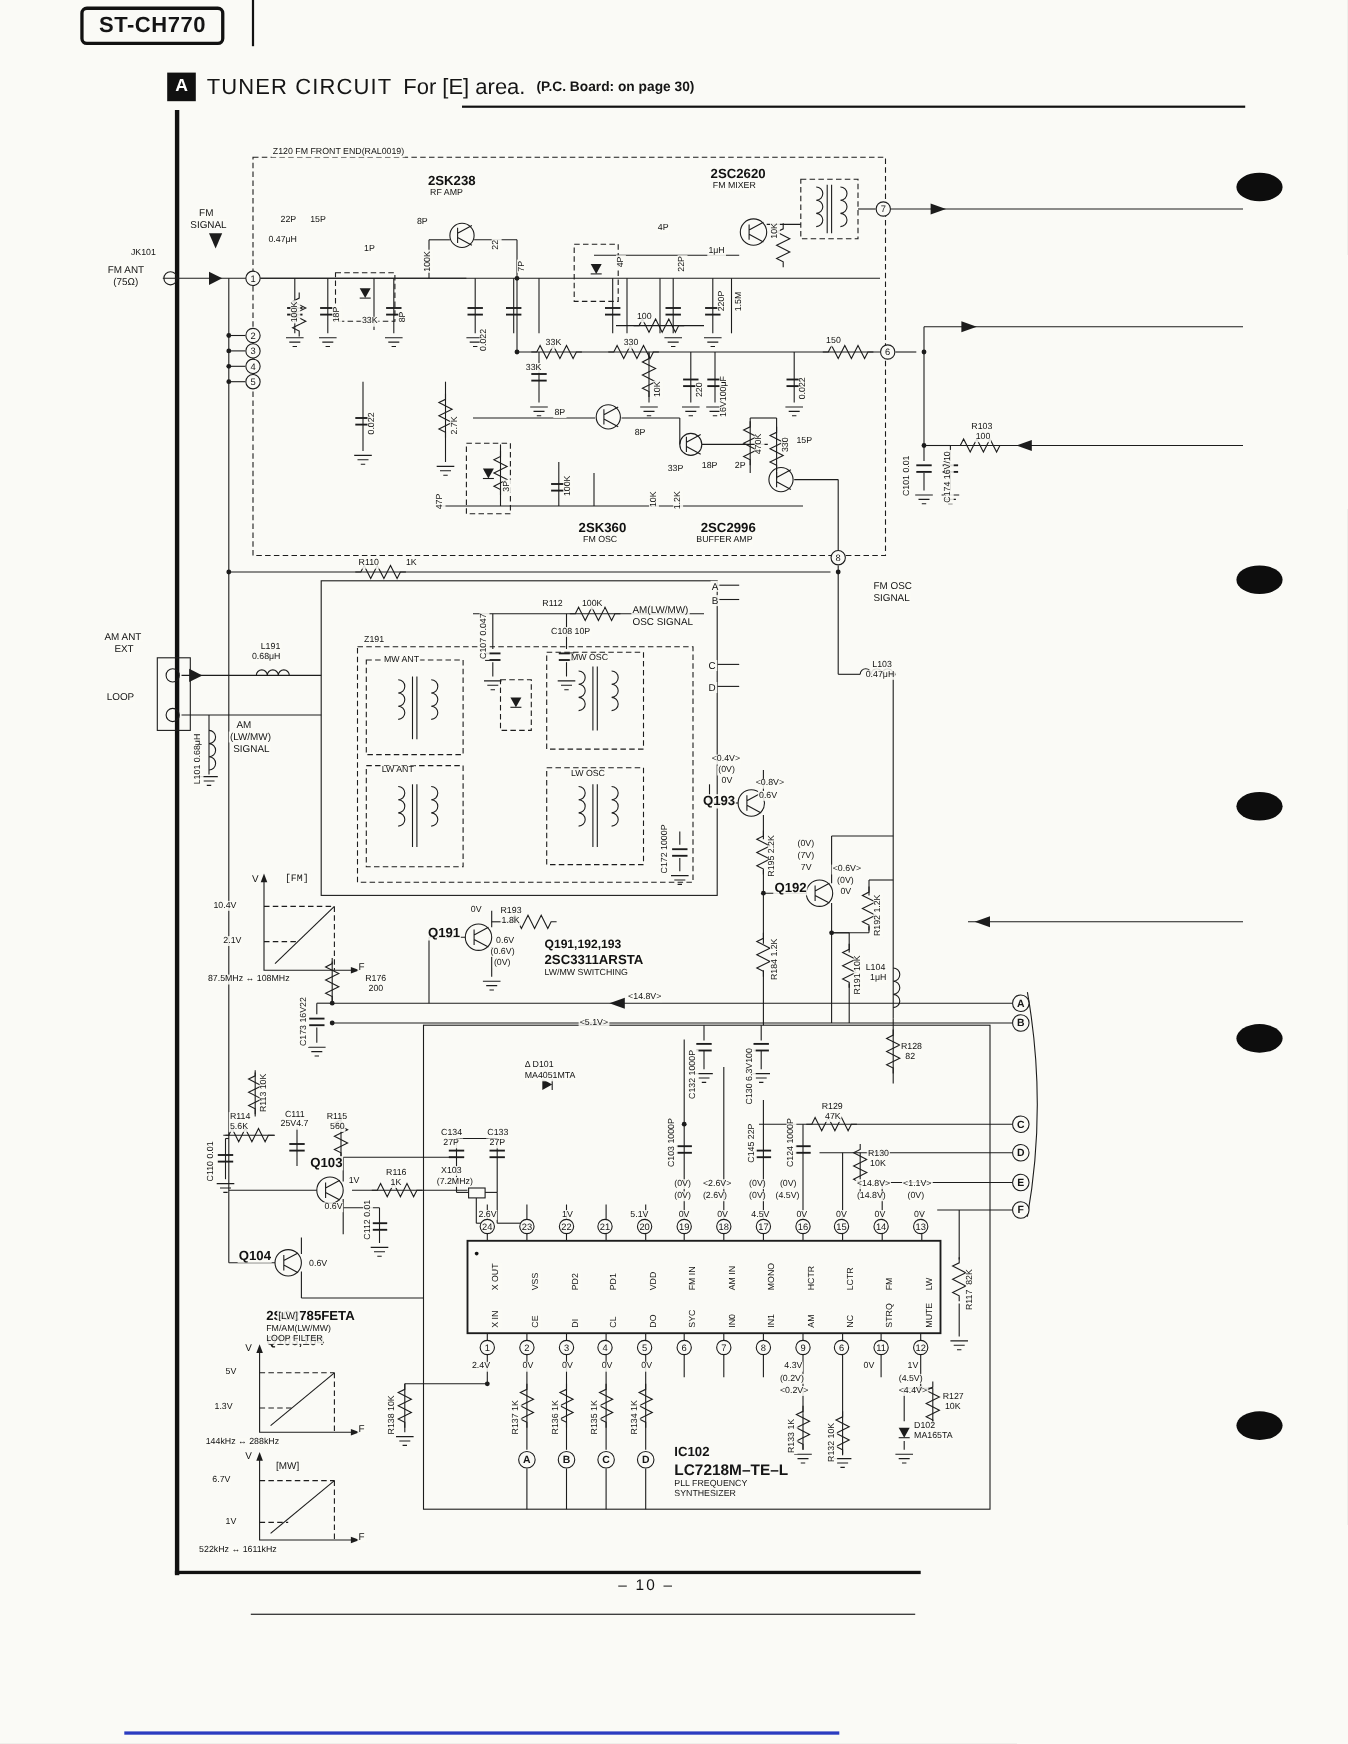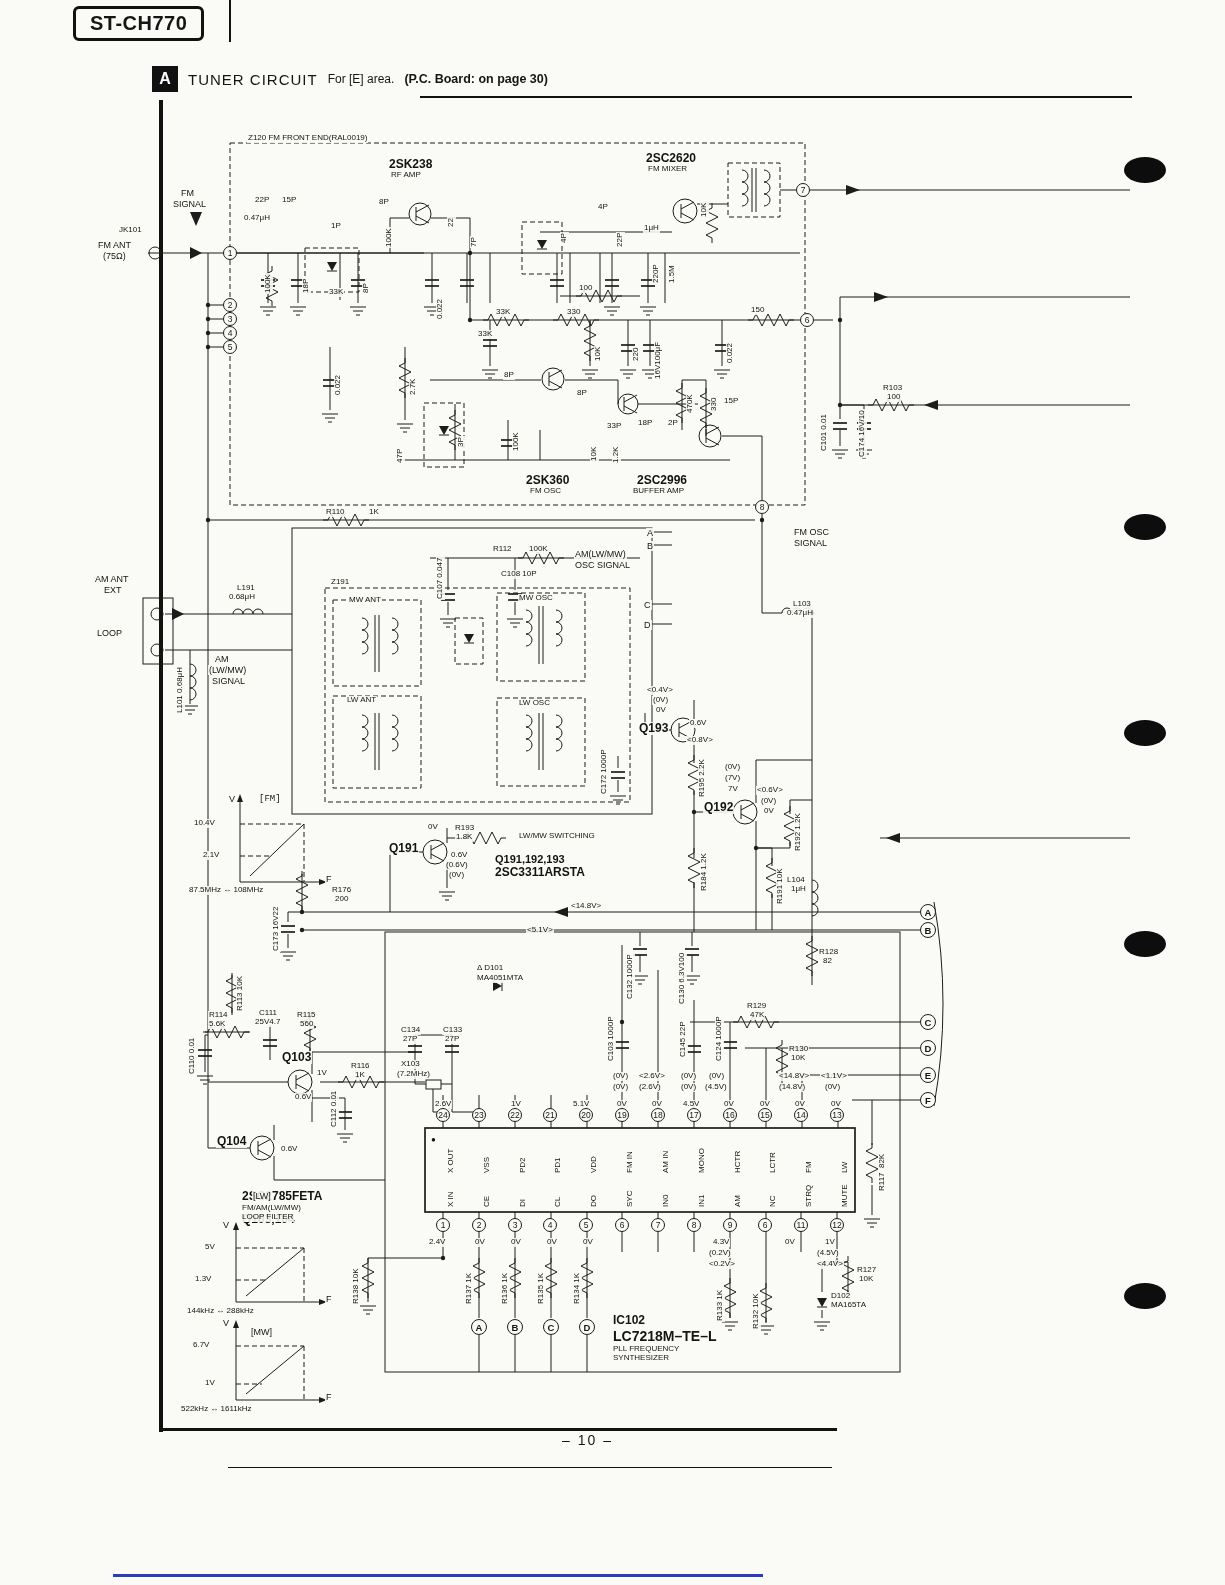--- a/index.html
+++ b/index.html
@@ -12,22 +12,22 @@
 svg .fillb{fill:#1c1c1c;stroke:none}
 .lbl{position:absolute;font-size:9px;line-height:1.12;white-space:pre;color:#121212;background:rgba(250,250,246,.88);padding:0 1px}
 .f8{font-size:8px}.f9{font-size:9px}.f11{font-size:11px}.f12{font-size:12px}.f14{font-size:14px}
 .b{font-weight:700}
 .v{transform:rotate(-90deg);transform-origin:left top}
 .npin{position:absolute;width:14px;height:14px;border:1px solid #1c1c1c;border-radius:50%;background:#fafaf6;font-size:8.5px;display:flex;align-items:center;justify-content:center}
 .ncirc{position:absolute;width:16px;height:16px;border:1px solid #1c1c1c;border-radius:50%;background:#fafaf6;font-size:9.5px;font-weight:700;display:flex;align-items:center;justify-content:center}
 .model-box{position:absolute;left:73px;top:6px;border:3px solid #111;border-radius:6px;padding:3px 14px;font-size:20px;font-weight:700;letter-spacing:.5px}
 .hdr{position:absolute;left:152px;top:66px;display:flex;align-items:center;gap:10px}
 .hdr .sq{width:26px;height:26px;background:#111;color:#fff;font-weight:700;font-size:16px;display:flex;align-items:center;justify-content:center}
-.hdr .t1{font-size:15px;letter-spacing:1px}
-.hdr .t2{font-size:12px}
+.hdr .t1{font-size:20px;letter-spacing:1px}
+.hdr .t2{font-size:20px}
 .hdr .t3{font-size:12.5px;font-weight:700}
 .pageno{position:absolute;left:562px;top:1432px;font-size:14px;letter-spacing:2px}
 .iclbl{position:absolute;left:613px;top:1314px;line-height:1.15}
 .hole{position:absolute;width:42px;height:26px;background:#0d0d0d;border-radius:50%}
 .rule{position:absolute;background:#111}
 .blue{position:absolute;left:113px;top:1574px;width:650px;height:3px;background:#2b3cc0}
 </style>
 </head>
 <body>
 
@@ -580,21 +580,21 @@
       <div class="lbl " style="left: 96px; top: 628px;">LOOP</div>
       <div class="lbl " style="left: 214px; top: 654px;">AM</div>
       <div class="lbl " style="left: 208px; top: 665px;">(LW/MW)</div>
       <div class="lbl " style="left: 211px; top: 676px;">SIGNAL</div>
       <div class="lbl f8 v" style="left: 176px; top: 714px;">L101 0.68μH</div>
       <div class="lbl f8" style="left: 346px; top: 696px;">LW ANT</div>
       <div class="lbl f8" style="left: 518px; top: 699px;">LW OSC</div>
       <div class="lbl f8" style="left: 646px; top: 686px;">&lt;0.4V&gt;</div>
       <div class="lbl f8" style="left: 652px; top: 696px;">(0V)</div>
       <div class="lbl f8" style="left: 655px; top: 706px;">0V</div>
-      <div class="lbl f8" style="left: 686px; top: 708px; margin-top: 28px;">&lt;0.8V&gt;</div>
+      <div class="lbl f8" style="left: 686px; top: 708px;">&lt;0.8V&gt;</div>
       <div class="lbl f8" style="left: 689px; top: 719px;">0.6V</div>
       <div class="lbl f12 b" style="left: 638px; top: 722px;">Q193</div>
       <div class="lbl f8 v" style="left: 600px; top: 795px;">C172 1000P</div>
       <div class="lbl f8 v" style="left: 698px; top: 798px;">R195 2.2K</div>
       <div class="lbl f8" style="left: 724px; top: 763px;">(0V)</div>
       <div class="lbl f8" style="left: 724px; top: 774px;">(7V)</div>
       <div class="lbl f8" style="left: 727px; top: 785px;">7V</div>
       <div class="lbl f8" style="left: 756px; top: 786px;">&lt;0.6V&gt;</div>
       <div class="lbl f8" style="left: 760px; top: 797px;">(0V)</div>
       <div class="lbl f8" style="left: 763px; top: 807px;">0V</div>
@@ -602,21 +602,21 @@
       <div class="lbl f8 v" style="left: 794px; top: 852px;">R192 1.2K</div>
       <div class="lbl f8" style="left: 427px; top: 823px;">0V</div>
       <div class="lbl f8" style="left: 454px; top: 824px;">R193</div>
       <div class="lbl f8" style="left: 455px; top: 833px;">1.8K</div>
       <div class="lbl f12 b" style="left: 388px; top: 842px;">Q191</div>
       <div class="lbl f8" style="left: 450px; top: 851px;">0.6V</div>
       <div class="lbl f8" style="left: 445px; top: 861px;">(0.6V)</div>
       <div class="lbl f8" style="left: 448px; top: 871px;">(0V)</div>
       <div class="lbl f11 b" style="left: 494px; top: 853px;">Q191,192,193</div>
       <div class="lbl f12 b" style="left: 494px; top: 866px;">2SC3311ARSTA</div>
-      <div class="lbl f8" style="left: 494px; top: 832px; margin-left: 24px;">LW/MW SWITCHING</div>
+      <div class="lbl f8" style="left: 494px; top: 880px;">LW/MW SWITCHING</div>
       <div class="lbl f8 v" style="left: 700px; top: 892px;">R184 1.2K</div>
       <div class="lbl f8 v" style="left: 776px; top: 905px;">R191 10K</div>
       <div class="lbl f8" style="left: 786px; top: 876px;">L104</div>
       <div class="lbl f8" style="left: 790px; top: 885px;">1μH</div>
       <div class="lbl f8" style="left: 331px; top: 886px;">R176</div>
       <div class="lbl f8" style="left: 334px; top: 895px;">200</div>
       <div class="lbl f8" style="left: 570px; top: 902px;">&lt;14.8V&gt;</div>
       <div class="lbl f8 v" style="left: 272px; top: 952px;">C173 16V22</div>
       <div class="lbl f8" style="left: 526px; top: 926px;">&lt;5.1V&gt;</div>
       <div class="lbl f8 v" style="left: 626px; top: 1000px;">C132 1000P</div>

